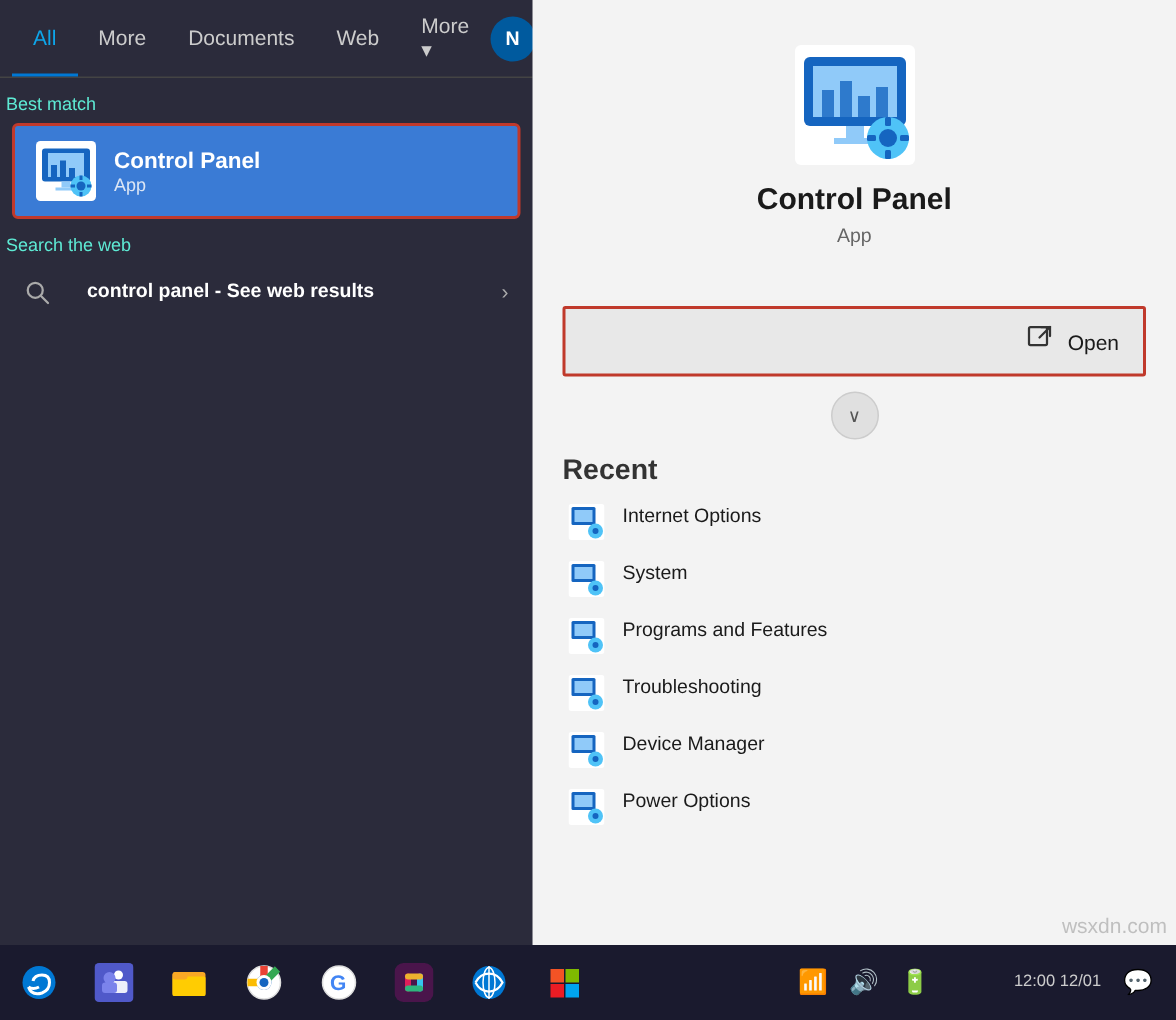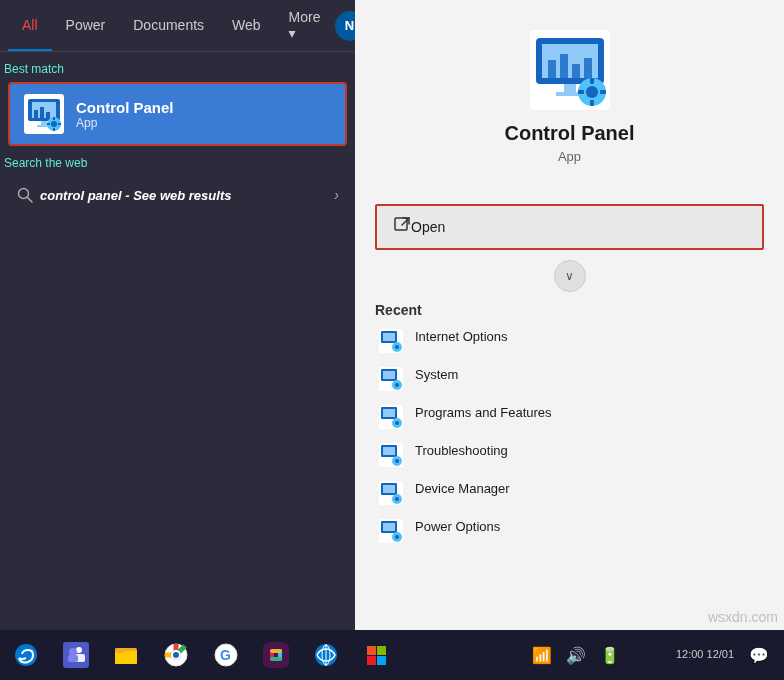--- a/index.html
+++ b/index.html
@@ -38,21 +38,21 @@
       padding: 6px 14px;
       font-size: 14px;
       color: #ccc;
       cursor: pointer;
       border-bottom: 2px solid transparent;
       height: 100%;
       display: flex;
       align-items: center;
     }
     .tab-item.active {
-      color: #ef4444;
+      color: #0ea5e9;
       border-bottom: 2px solid #0078d4;
     }
 
     .tabs-right {
       margin-left: auto;
       display: flex;
       align-items: center;
       gap: 8px;
     }
     .user-avatar {
@@ -106,25 +106,23 @@
       color: #fff;
     }
     .best-match-info .item-sub {
       font-size: 12px;
       color: #dce6f5;
     }
 
     
     .web-search-item {
       display: flex;
-      align-items: center;
       padding: 10px 16px;
-      gap: 6px;
-      cursor: pointer;
-      font-style: italic;
+      gap: 24px;
+      cursor: pointer;
     }
     .search-icon-circle {
       width: 18px;
       height: 18px;
       color: #aaa;
     }
     .web-label {
       font-size: 13px;
       color: #ccc;
     }
@@ -213,23 +211,25 @@
       width: calc(100% - 40px);
       border: 2px solid #c0392b;
       border-radius: 2px;
       background: #e8e8e8;
       padding: 0;
       margin: 0 20px;
     }
     .open-button {
       display: flex;
       align-items: center;
+      gap: 10px;
       padding: 10px 16px;
       cursor: pointer;
       width: 100%;
+      justify-content: flex-end;
     }
     .open-icon {
       font-size: 16px;
       color: #333;
     }
     .open-label {
       font-size: 14px;
       color: #1a1a1a;
       font-weight: 500;
     }
@@ -249,21 +249,21 @@
       color: #555;
       border: 1px solid #ccc;
     }
 
     
     .recent-section {
       width: 100%;
       padding: 0 20px;
     }
     .recent-label {
-      font-size: 14px;
+      font-size: 19px;
       font-weight: 600;
       color: #333;
       margin-bottom: 4px;
     }
 
     .recent-item {
       display: flex;
       align-items: flex-start;
       padding: 7px 4px;
       gap: 12px;
@@ -338,21 +338,21 @@
       opacity: 0.7;
     }
   </style>
 </head>
 <body>
 
 <div class="search-panel">
 
   <div class="tabs-row">
     <div class="tab-item active">All</div>
-    <div class="tab-item">Power</div>
+    <div class="tab-item">More</div>
     <div class="tab-item">Documents</div>
     <div class="tab-item">Web</div>
     <div class="tab-item">More ▾</div>
     <div class="tabs-right">
       <div class="user-avatar">N</div>
       <div class="icon-btn">🗨</div>
       <div class="icon-btn">···</div>
       <div class="icon-btn">✕</div>
     </div>
   </div>

